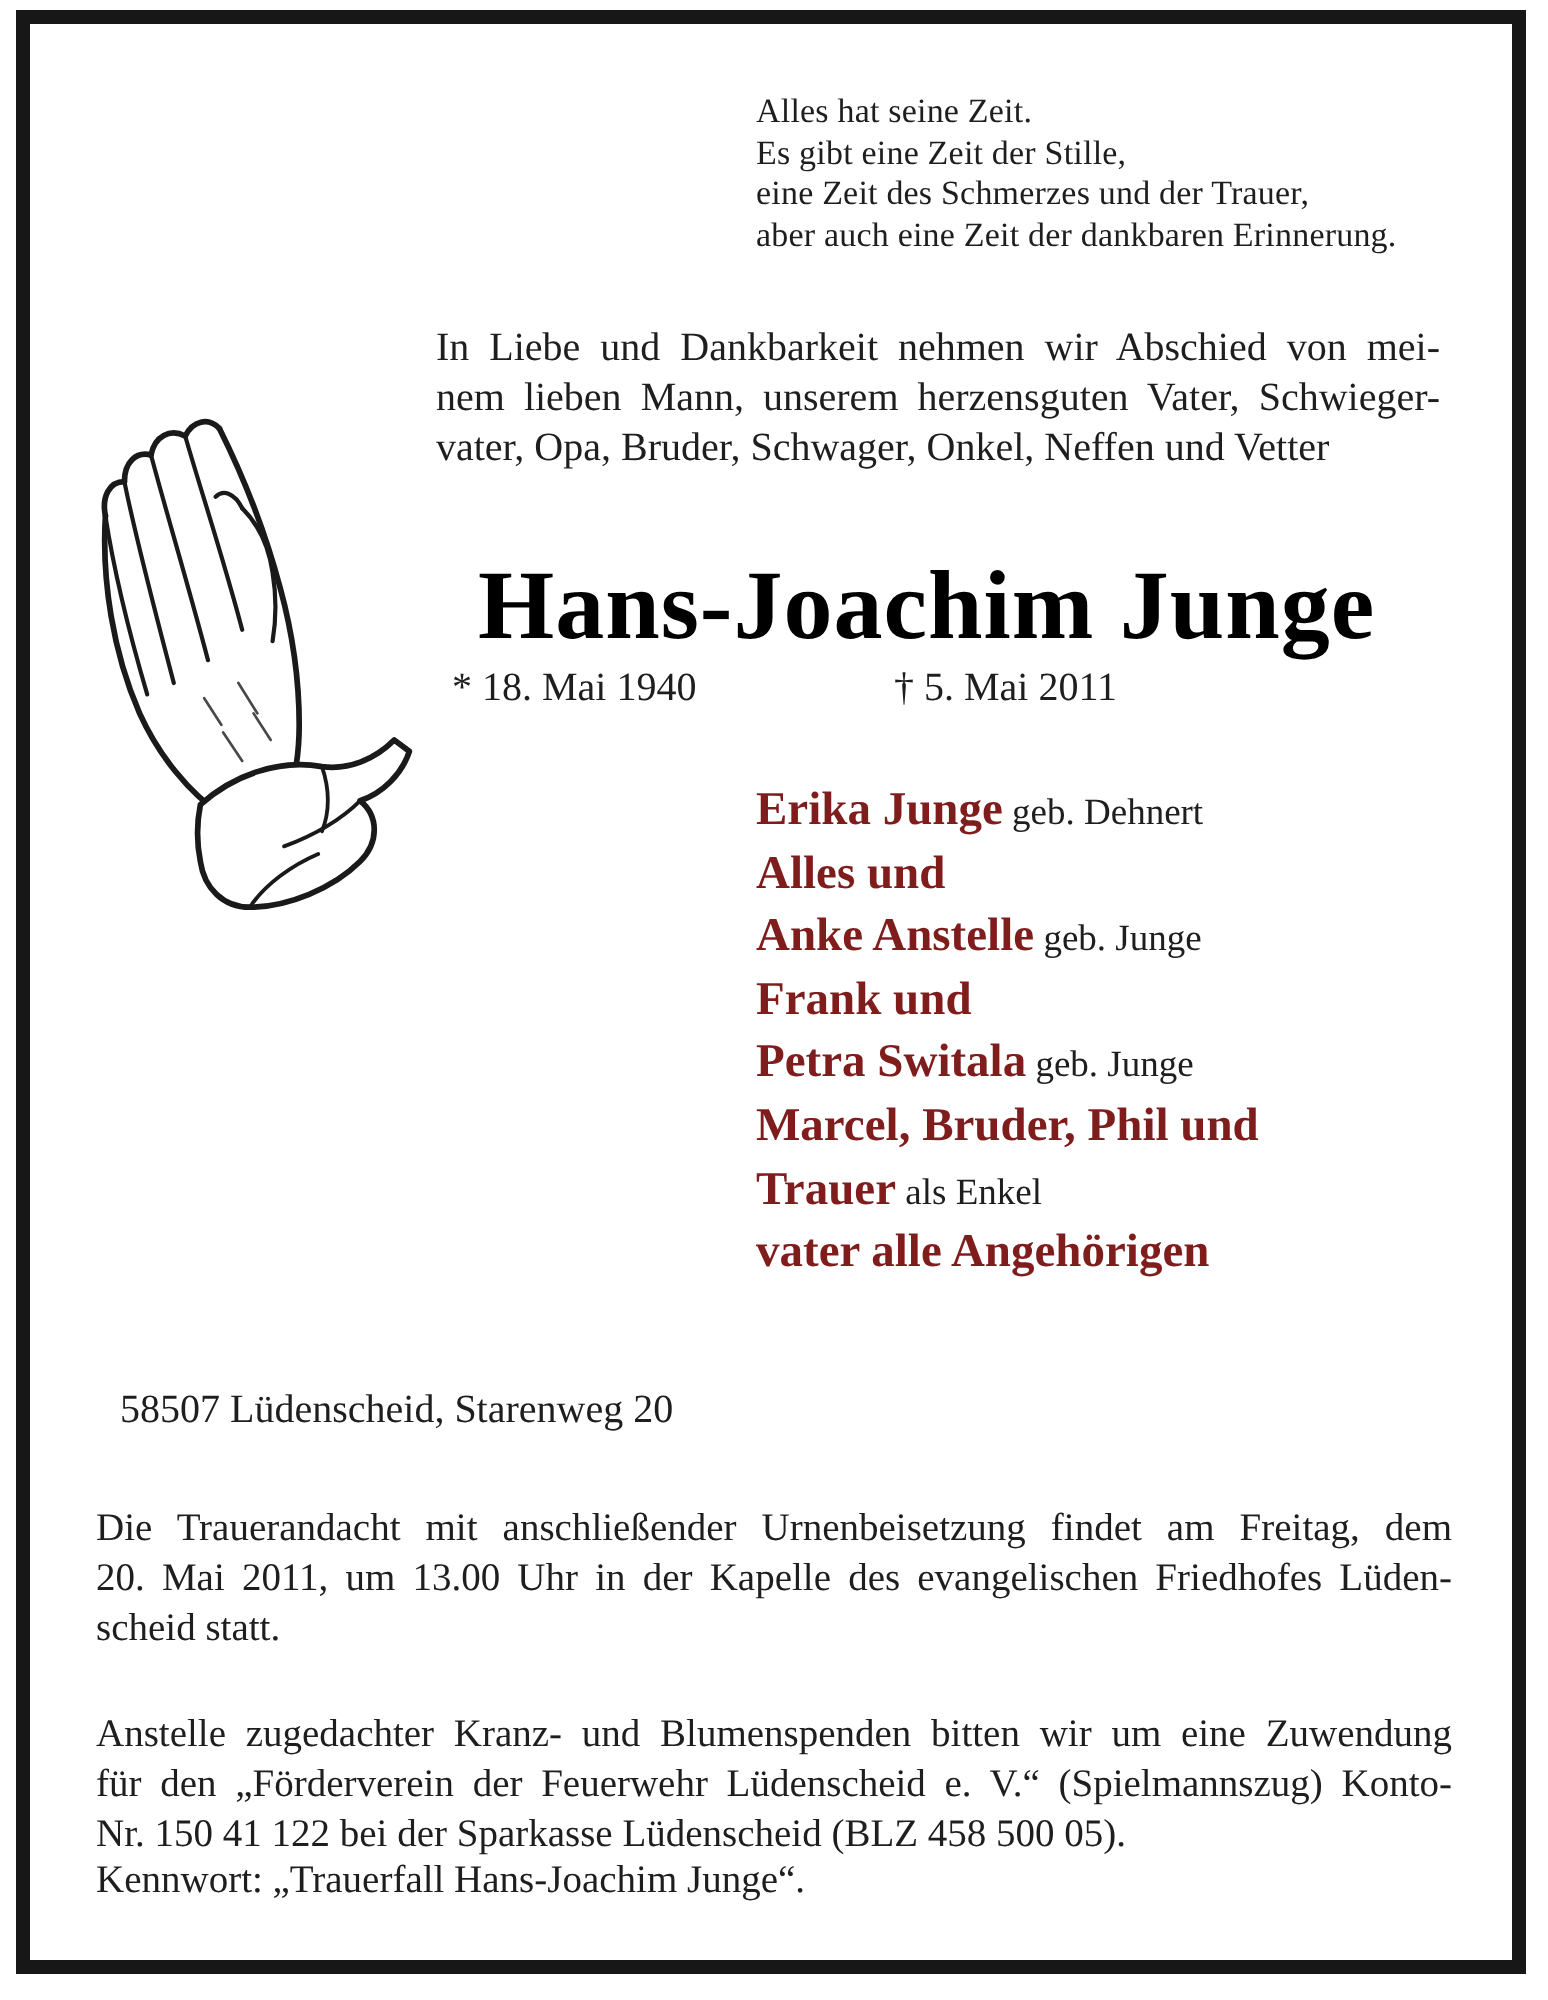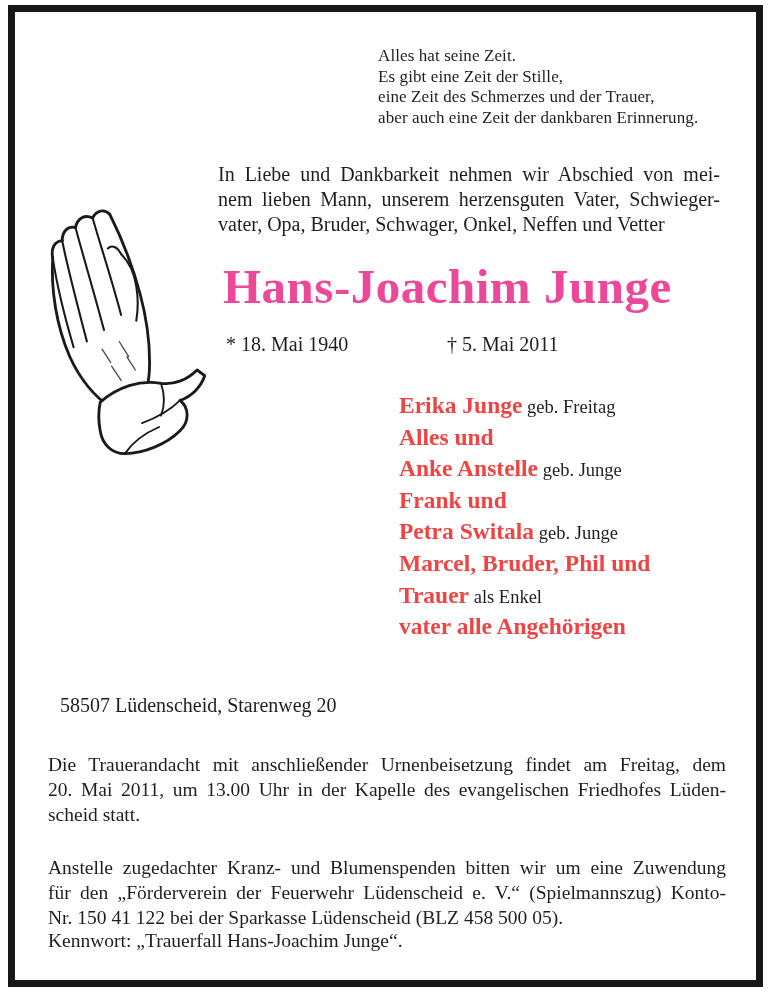--- a/index.html
+++ b/index.html
@@ -18,29 +18,29 @@
     font-size:17px;line-height:20.5px;white-space:pre-line;
     letter-spacing:0.1px;
   }
   .intro{
     position:absolute;left:218px;top:162px;width:502px;
     font-size:20px;line-height:25px;
   }
   .jline{text-align:justify;text-align-last:justify;}
   .jline.last{text-align-last:left;}
   .name{
-    position:absolute;left:223px;top:260px;margin:0;
-    font-size:49px;line-height:1.1;font-weight:bold;color:#ec4899;
+    position:absolute;left:223px;top:260px;margin:16px;
+    font-size:49px;line-height:1.1;font-weight:bold;color:#000000;
     letter-spacing:0.5px;white-space:nowrap;
   }
   .dates{position:absolute;left:226px;top:333px;font-size:20px;}
   .dates .birth{display:inline-block;width:221px;}
   .family{position:absolute;left:378px;top:391px;}
   .fam-line{line-height:28.6px;white-space:nowrap;}
-  .fam-b{font-weight:bold;font-size:23.5px;color:#ef4444;margin-left:21px;}
+  .fam-b{font-weight:bold;font-size:23.5px;color:#7f1d1d;}
   .fam-r{font-size:18.5px;}
   .address{position:absolute;left:60px;top:694px;font-size:20px;}
   .para{
     position:absolute;left:48px;width:678px;
     font-size:19.5px;line-height:25px;
   }
   .para.service{top:752px;}
   .para.donation{top:855px;}
   .keyword{position:absolute;left:48px;top:930px;font-size:19.5px;}
   .hands{position:absolute;left:28px;top:194px;width:190px;height:276px;}
@@ -99,21 +99,21 @@
       <div class="jline last">vater, Opa, Bruder, Schwager, Onkel, Neffen und Vetter</div>
     </div>
 
   <h1 class="name">Hans-Joachim Junge</h1>
 
   <div class="dates">
     <span class="birth">* 18. Mai 1940</span><span class="death">† 5. Mai 2011</span>
   </div>
 
   <div class="family">
-      <div class="fam-line"><span class="fam-b">Erika Junge</span><span class="fam-r"> geb. Freitag</span></div>
+      <div class="fam-line"><span class="fam-b">Erika Junge</span><span class="fam-r"> geb. Dehnert</span></div>
       <div class="fam-line"><span class="fam-b">Alles und</span></div>
       <div class="fam-line"><span class="fam-b">Anke Anstelle</span><span class="fam-r"> geb. Junge</span></div>
       <div class="fam-line"><span class="fam-b">Frank und</span></div>
       <div class="fam-line"><span class="fam-b">Petra Switala</span><span class="fam-r"> geb. Junge</span></div>
       <div class="fam-line"><span class="fam-b">Marcel, Bruder, Phil und</span></div>
       <div class="fam-line"><span class="fam-b">Trauer</span><span class="fam-r"> als Enkel</span></div>
       <div class="fam-line"><span class="fam-b">vater alle Angehörigen</span></div>
     </div>
 
   <div class="address">58507 Lüdenscheid, Starenweg 20</div>

